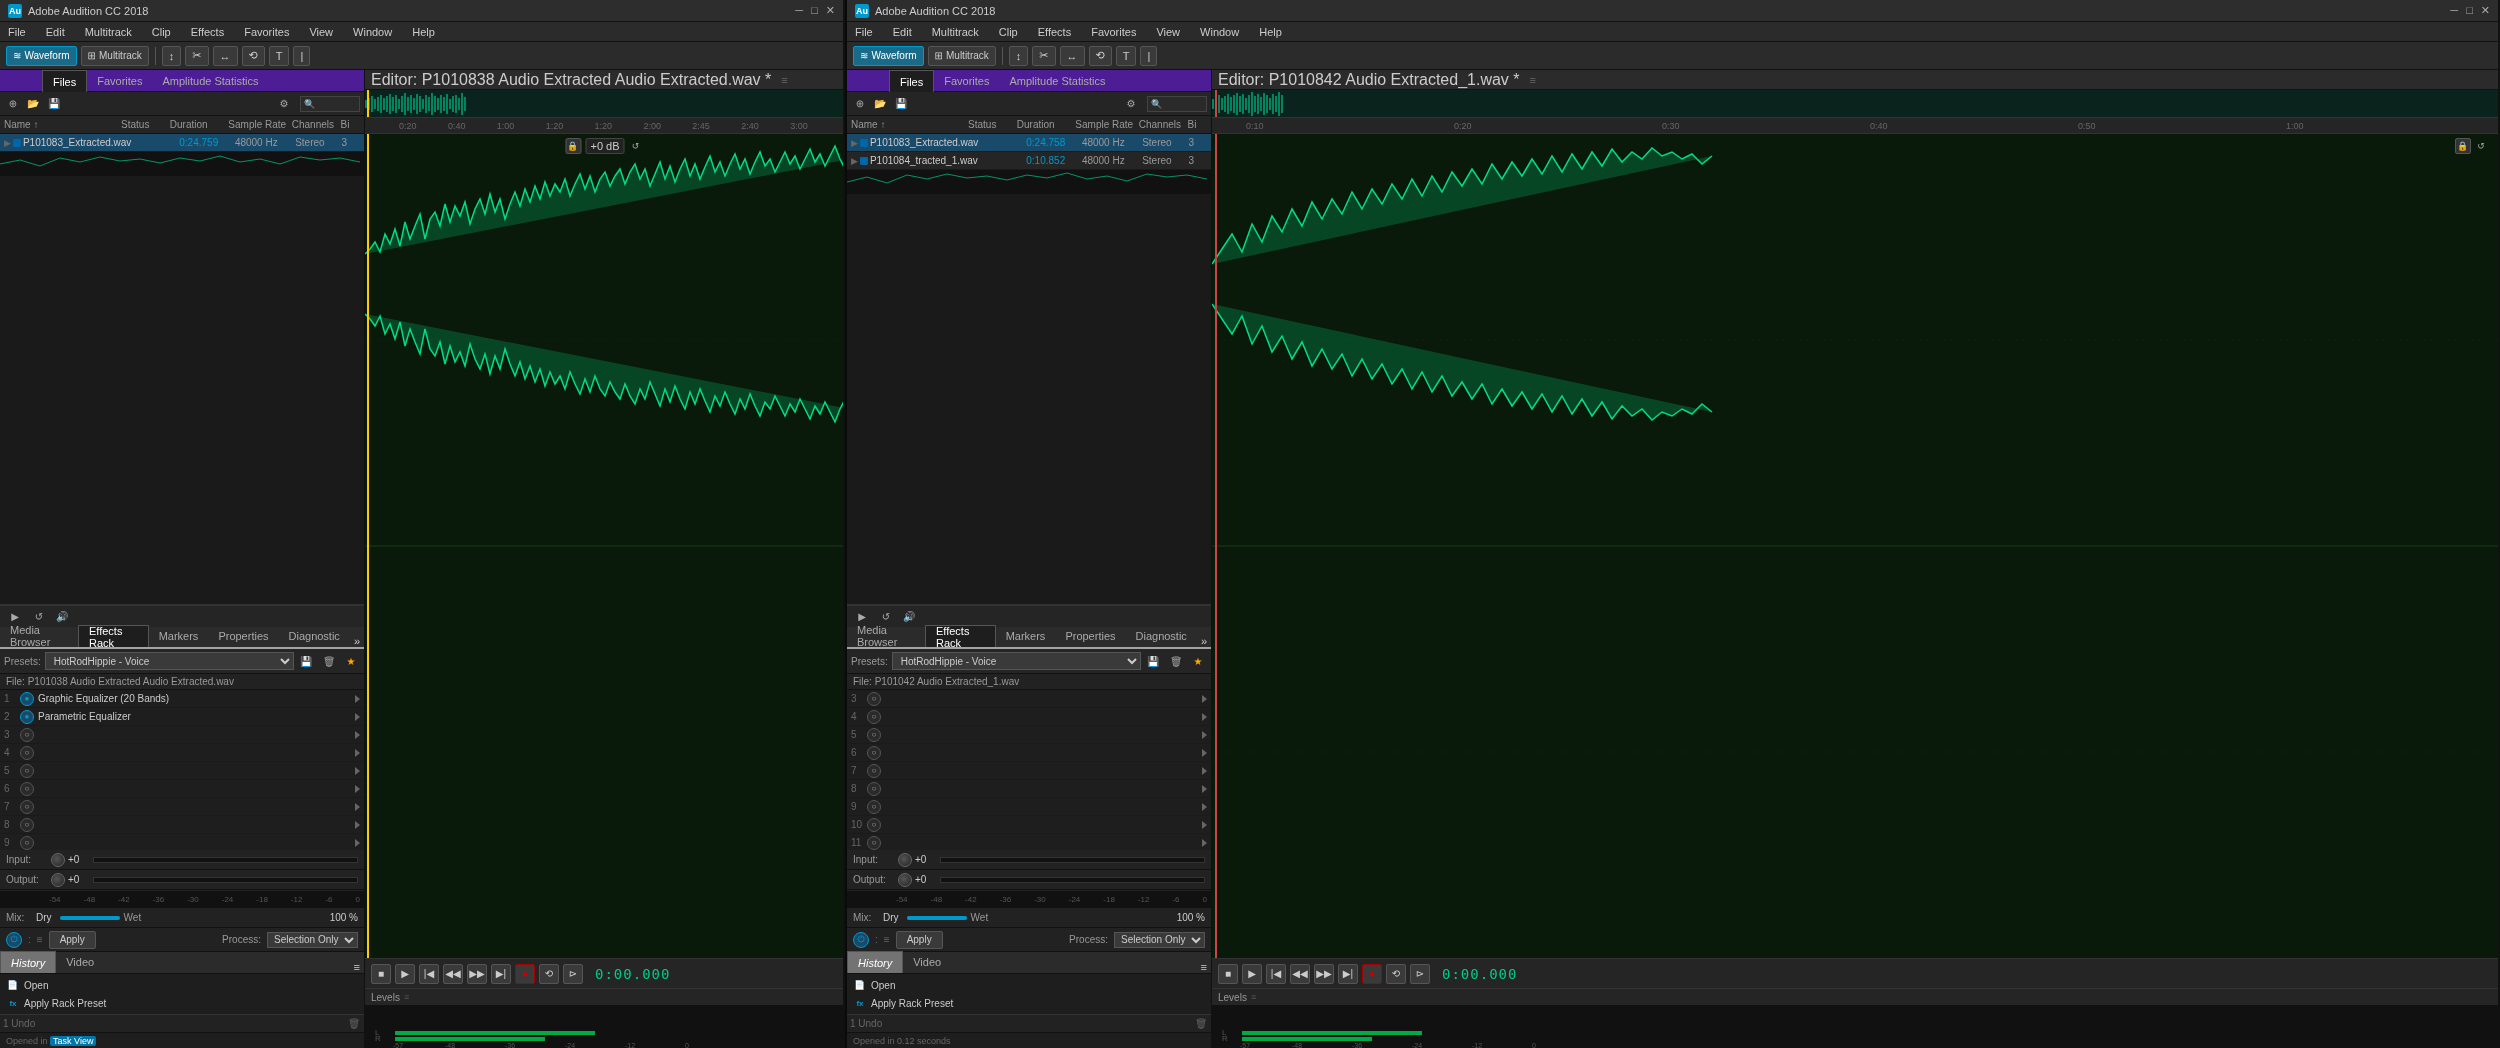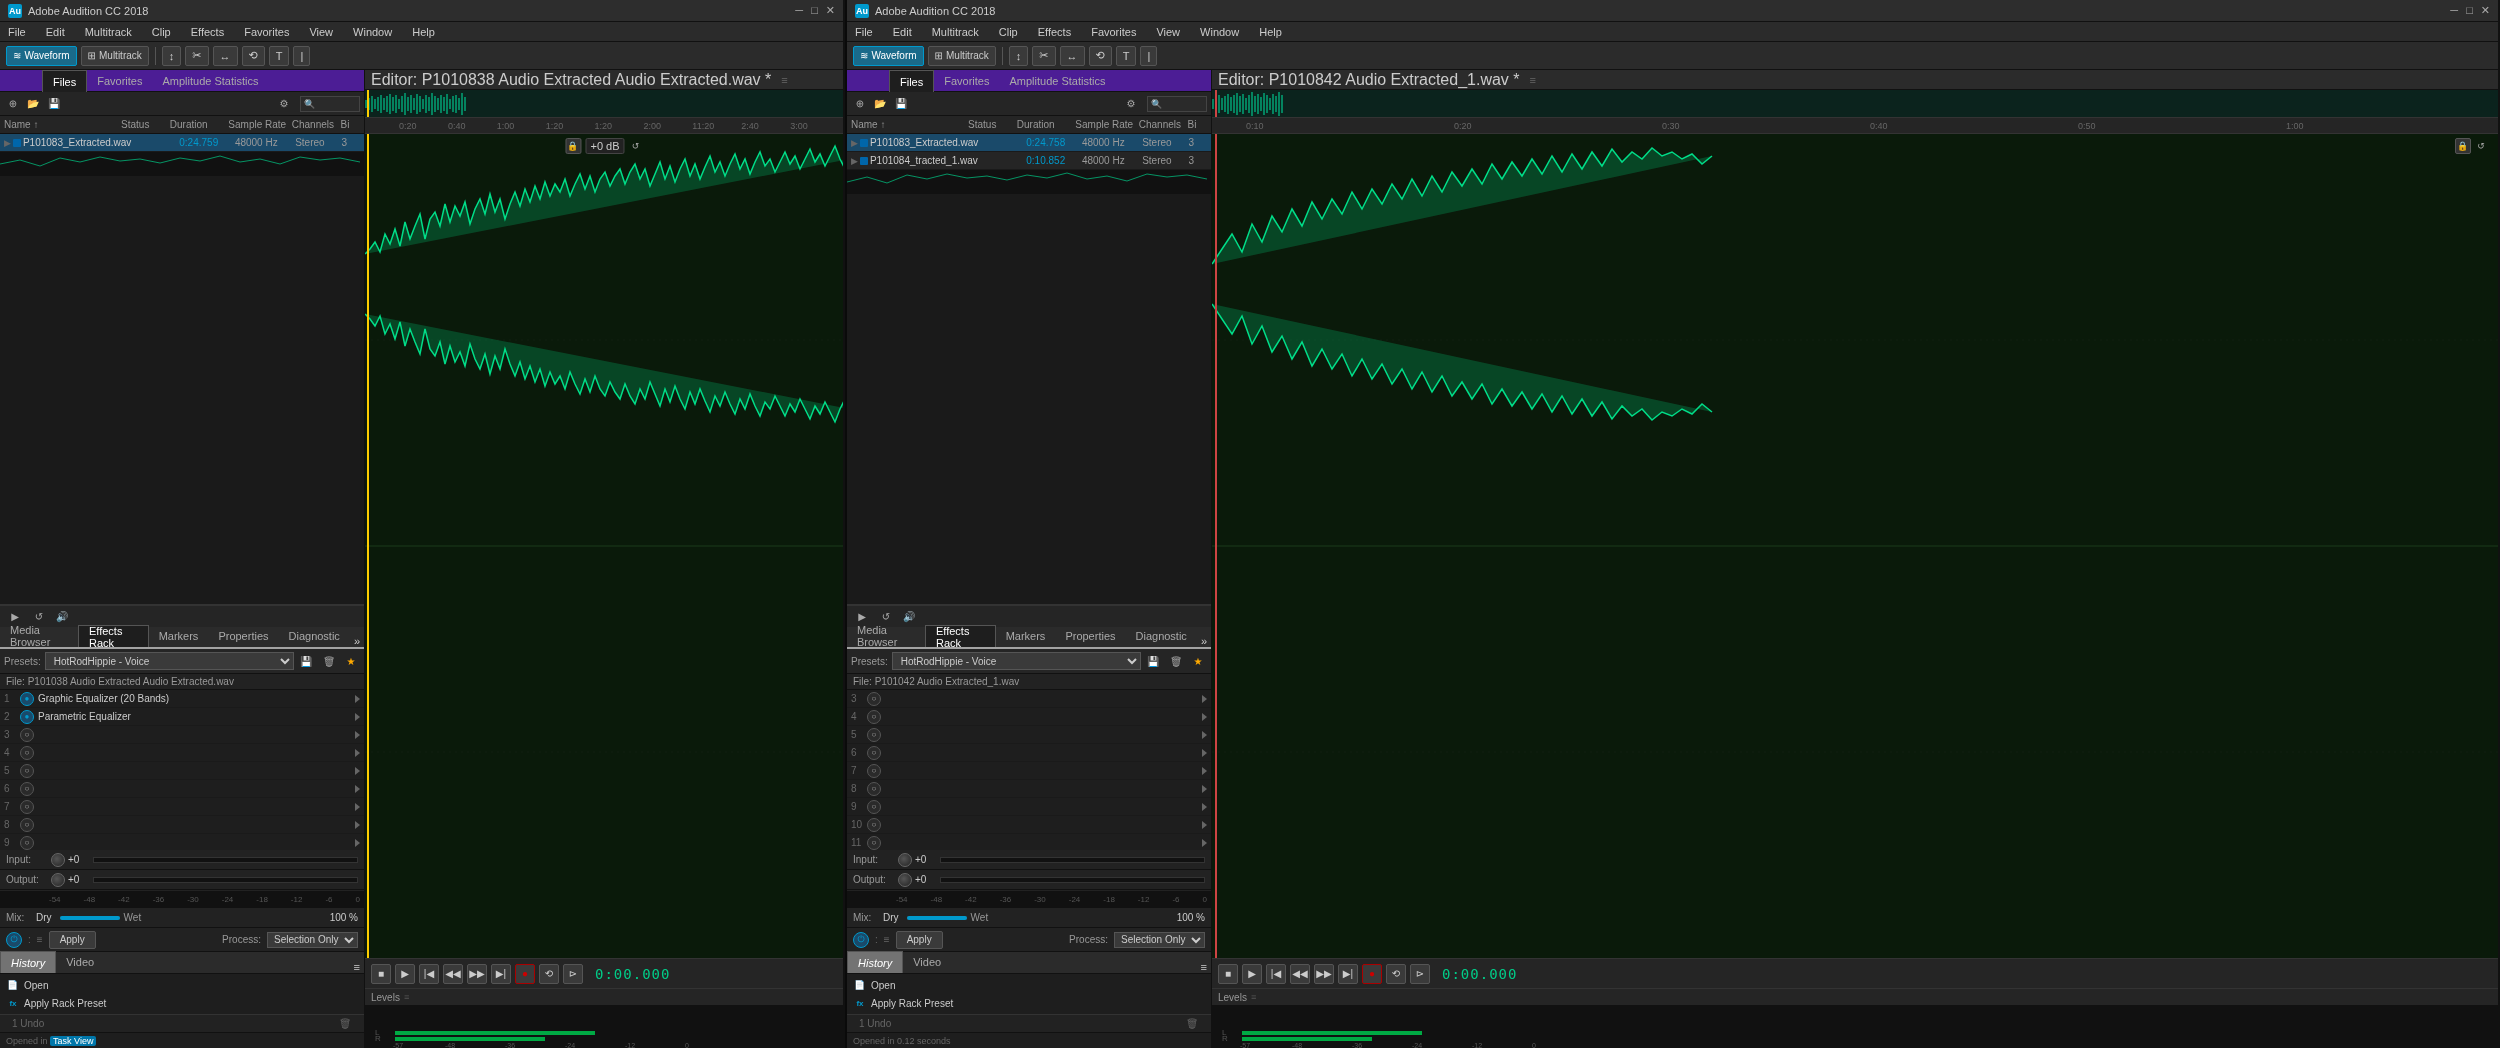--- a/index.html
+++ b/index.html
@@ -482,21 +482,21 @@
       margin-right: 4px;
       display: flex;
       align-items: center;
       justify-content: center;
       font-size: 9px;
     }
     .undo-bar {
       display: flex;
       align-items: center;
       justify-content: space-between;
-      padding: 2px 12px;
+      padding: 2px 3px;
       height: 18px;
       background: #222;
       border-top: 1px solid #333;
       font-size: 10px;
       color: #666;
       text-align: center;
     }
     .trash-btn {
       width: 14px;
       height: 14px;
@@ -1043,21 +1043,21 @@
 
           <div class="timeline-ruler">
             <div style="display:flex;width:100%;font-size:9px;color:#666;">
               <span style="width:30px;flex-shrink:0;"></span>
               <span style="flex:1;">0:20</span>
               <span style="flex:1;">0:40</span>
               <span style="flex:1;">1:00</span>
               <span style="flex:1;">1:20</span>
               <span style="flex:1;">1:20</span>
               <span style="flex:1;">2:00</span>
-              <span style="flex:1;">11:20</span>
+              <span style="flex:1;">2:45</span>
               <span style="flex:1;">2:40</span>
               <span style="flex:1;">3:00</span>
             </div>
           </div>
 
           <div class="waveform-area" style="flex:1;position:relative;cursor:crosshair;">
             <div class="playhead" style="z-index:10;"></div>
 
             <div class="gain-display">
               <button class="gain-btn">🔒</button>

